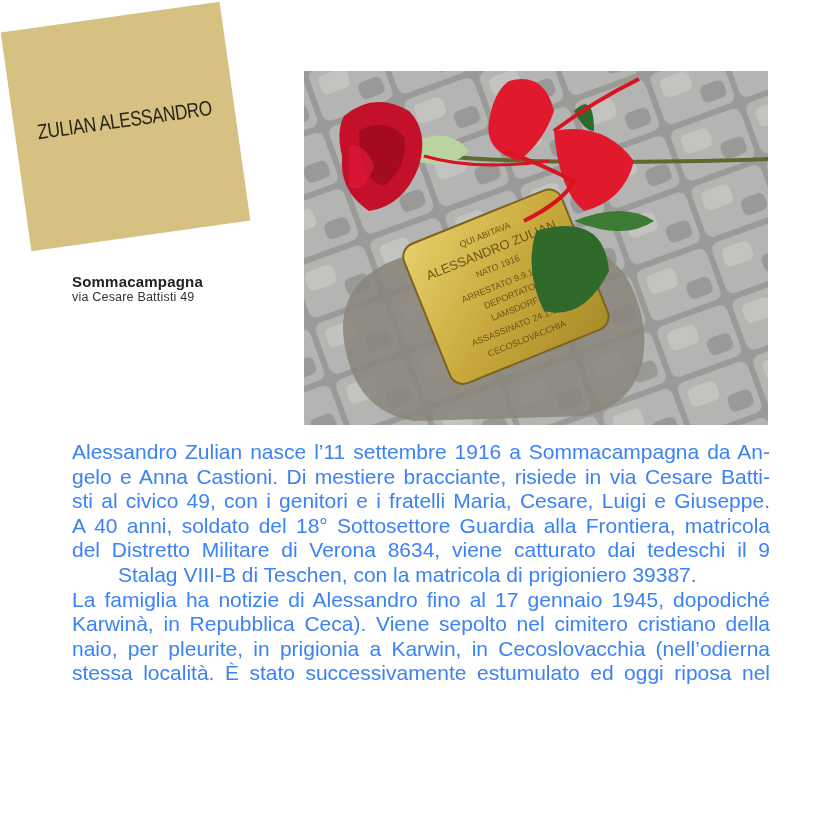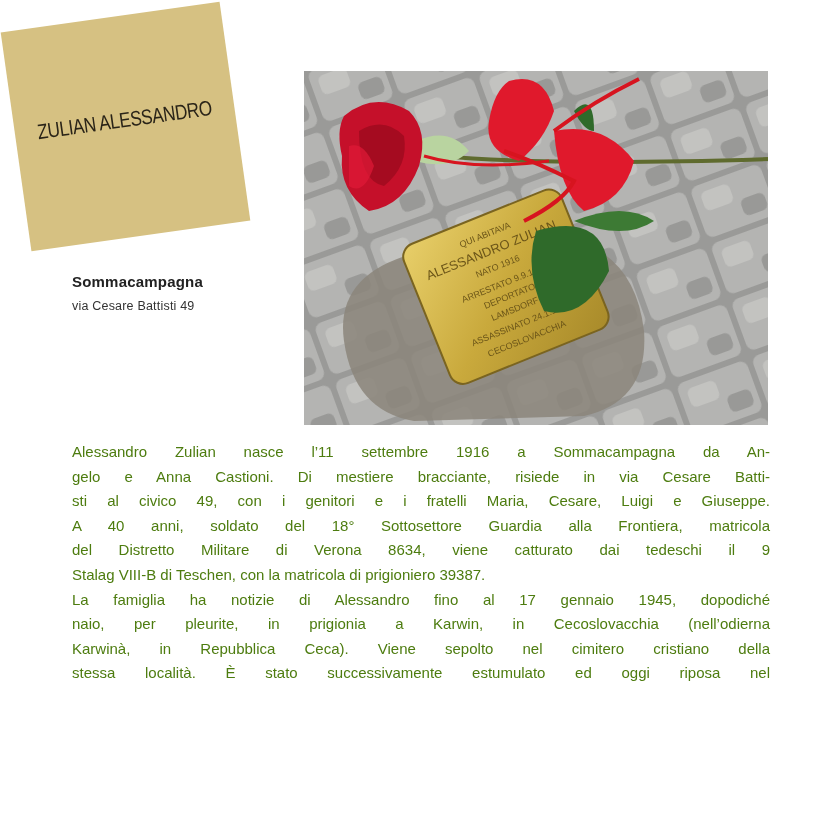--- a/index.html
+++ b/index.html
@@ -12,34 +12,34 @@
     background: #d6c182; transform: rotate(-8deg); transform-origin: center;
   }
   .name-card .name {
     position: absolute; left: 0; right: 0; top: 92px; text-align: center;
     font-family: "Liberation Sans", sans-serif; font-size: 21px; letter-spacing: -0.5px;
     color: #2a2418; transform: scaleX(0.82); transform-origin: center;
     white-space: nowrap;
   }
   .location { position: absolute; left: 72px; top: 273px; }
   .location .city { font-size: 15px; font-weight: bold; color: #222; letter-spacing: 0.2px; }
-  .location .address { font-size: 12.5px; color: #333; margin-top: 9px; letter-spacing: 0.2px; }
+  .location .address { font-size: 12.5px; color: #333; letter-spacing: 0.2px; }
   .photo {
     position: absolute; left: 304px; top: 71px; width: 464px; height: 354px; overflow: hidden;
     background: #8d8d8d;
   }
   .photo svg { display: block; }
   .bio {
     position: absolute; left: 72px; top: 440px; width: 698px;
-    font-size: 15px; line-height: 24.6px; color: #4d7c0f;
+    font-size: 21px; line-height: 24.6px; color: #3b82f6;
     text-align: justify;
   }
   .bio p { margin: 0; }
   .bio .line { display: block; text-align: justify; text-align-last: justify; white-space: nowrap; }
-  .bio .line.last { text-align-last: left; }
+  .bio .line.last { text-align-last: left; margin-left: 46px; }
 </style>
 </head>
 <body>
 
 <div class="name-card">
   <div class="name">ZULIAN ALESSANDRO</div>
 </div>
 
 <div class="location">
   <div class="city">Sommacampagna</div>
@@ -103,17 +103,17 @@
   <p>
     <span class="line">Alessandro Zulian nasce l’11 settembre 1916 a Sommacampagna da An-</span>
     <span class="line">gelo e Anna Castioni. Di mestiere bracciante, risiede in via Cesare Batti-</span>
     <span class="line">sti al civico 49, con i genitori e i fratelli Maria, Cesare, Luigi e Giuseppe.</span>
     <span class="line">A 40 anni, soldato del 18° Sottosettore Guardia alla Frontiera, matricola</span>
     <span class="line">del Distretto Militare di Verona 8634, viene catturato dai tedeschi il 9</span>
     <span class="line last">Stalag VIII-B di Teschen, con la matricola di prigioniero 39387.</span>
   </p>
   <p>
     <span class="line">La famiglia ha notizie di Alessandro fino al 17 gennaio 1945, dopodiché</span>
+    <span class="line">Karwinà, in Repubblica Ceca). Viene sepolto nel cimitero cristiano della</span>
     <span class="line">naio, per pleurite, in prigionia a Karwin, in Cecoslovacchia (nell’odierna</span>
-    <span class="line">Karwinà, in Repubblica Ceca). Viene sepolto nel cimitero cristiano della</span>
     <span class="line">stessa località. È stato successivamente estumulato ed oggi riposa nel</span>
   </p>
 </div>
 
 </body></html>

